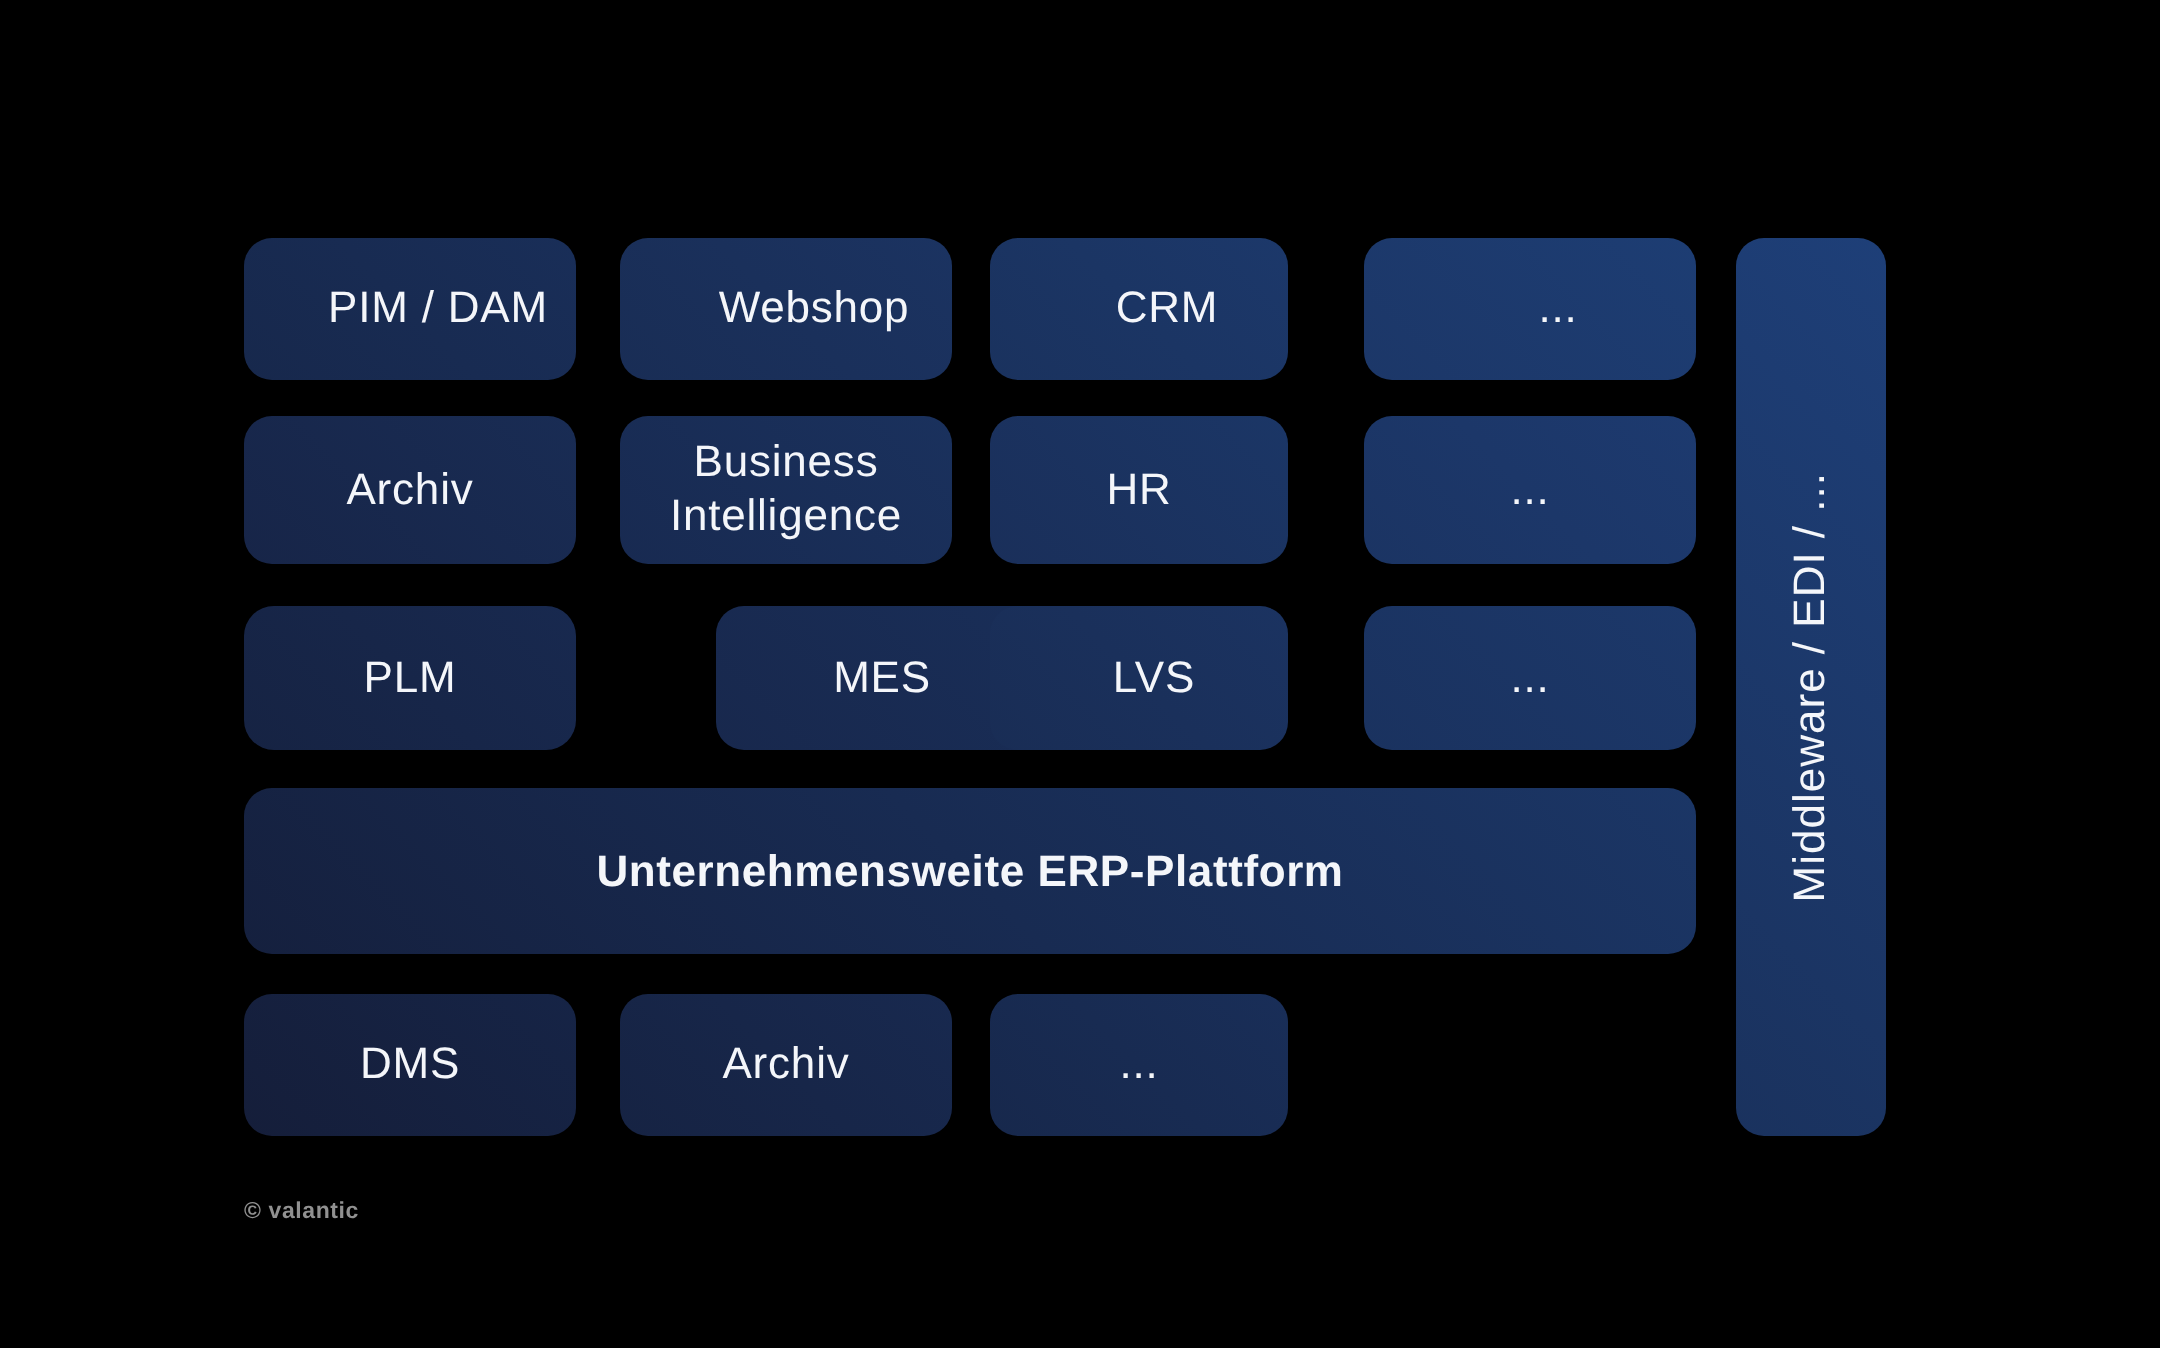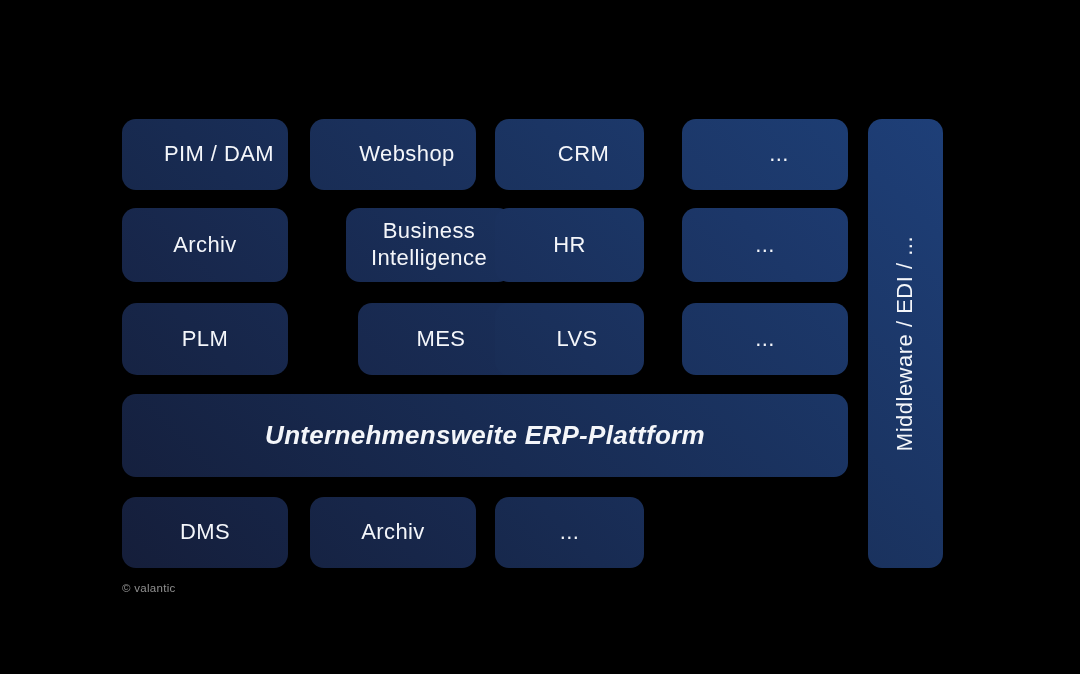--- a/index.html
+++ b/index.html
@@ -47,25 +47,24 @@
 
   .erp-bar {
     left: 122px;
     top: 394px;
     width: 726px;
     height: 83px;
     flex-direction: column;
   }
   .erp-bar .erp-title {
     color: #f4f6fa;
-    font-size: 26px;
+    font-size: 22px;
     font-weight: 700;
     letter-spacing: 0.3px;
     line-height: 1.25;
-    font-style: italic;
   }
   .erp-bar .erp-subtitle {
     color: #f4f6fa;
     font-size: 21px;
     font-weight: 400;
     letter-spacing: 0.3px;
     line-height: 1.25;
   }
   .middleware-bar {
     left: 868px;
@@ -76,23 +75,23 @@
   .middleware-bar .label {
     writing-mode: vertical-rl;
     transform: rotate(180deg);
     white-space: nowrap;
     font-size: 22px;
     letter-spacing: 0.5px;
   }
   .copyright {
     position: absolute;
     left: 122px;
-    top: 582px;
+    top: 600px;
     font-size: 11.5px;
-    font-weight: 400;
+    font-weight: 700;
     letter-spacing: 0.3px;
   }
 </style>
 </head>
 <body style="background: rgb(0, 0, 0);">
 
 <div id="canvas">
 
   <div class="box c1 r1" style="background-image: linear-gradient(45deg, rgb(23, 40, 76), rgb(25, 46, 88));">
     <span class="label">PIM / DAM</span>
@@ -103,21 +102,21 @@
   <div class="box c3 r1" style="background-image: linear-gradient(45deg, rgb(26, 50, 94), rgb(28, 56, 106));">
     <span class="label">CRM</span>
   </div>
   <div class="box c4 r1" style="background-image: linear-gradient(45deg, rgb(28, 55, 104), rgb(29, 61, 115));">
     <span class="label">...</span>
   </div>
 
   <div class="box c1 r2" style="background-image: linear-gradient(45deg, rgb(23, 37, 72), rgb(25, 44, 84));">
     <span class="label">Archiv</span>
   </div>
-  <div class="box c2 r2" style="background-image: linear-gradient(45deg, rgb(24, 42, 81), rgb(26, 49, 93)); margin-left: 36px;">
+  <div class="box c2 r2" style="background-image: linear-gradient(45deg, rgb(24, 42, 81), rgb(26, 49, 93));">
     <span class="label">Business Intelligence</span>
   </div>
   <div class="box c3 r2" style="background-image: linear-gradient(45deg, rgb(26, 47, 90), rgb(27, 54, 102));">
     <span class="label">HR</span>
   </div>
   <div class="box c4 r2" style="background-image: linear-gradient(45deg, rgb(27, 52, 99), rgb(29, 58, 111));">
     <span class="label">...</span>
   </div>
 
   <div class="box c1 r3" style="background-image: linear-gradient(45deg, rgb(22, 35, 67), rgb(24, 41, 79)); border-radius: 15px;">

